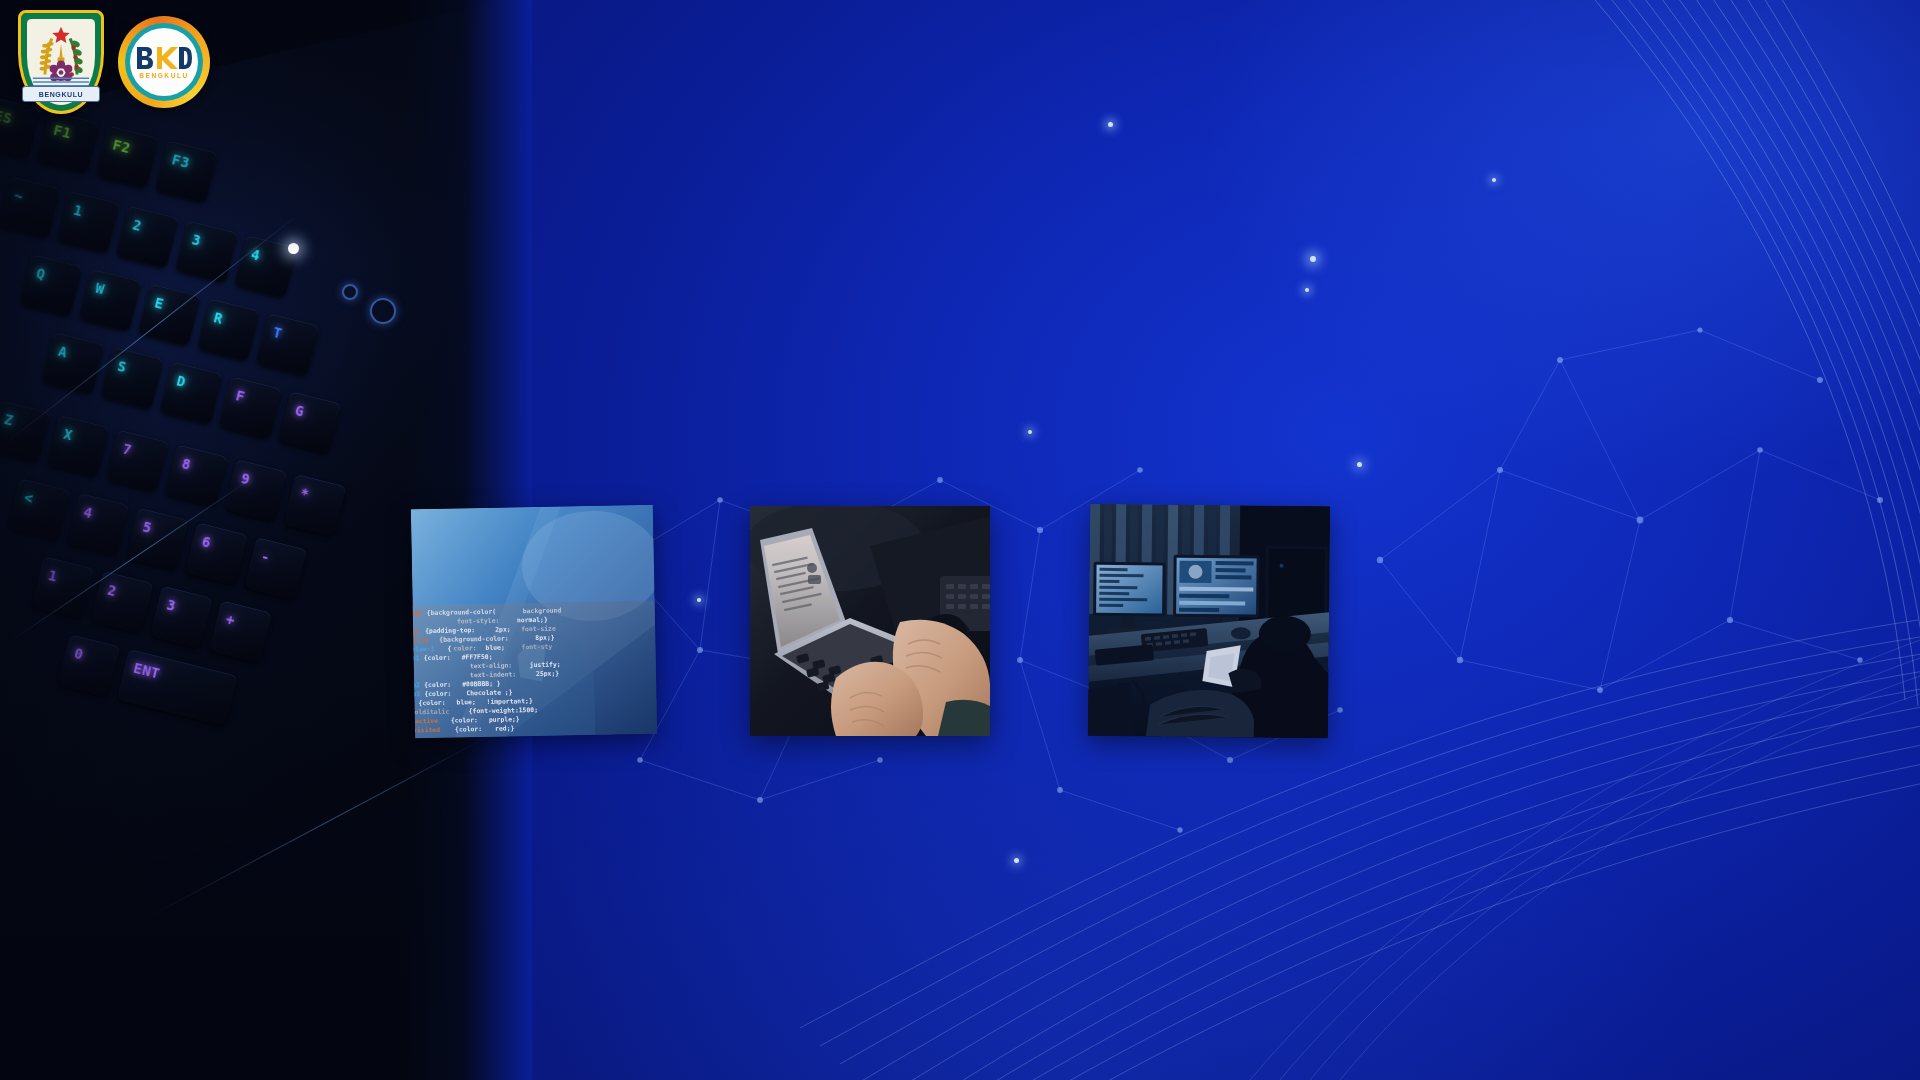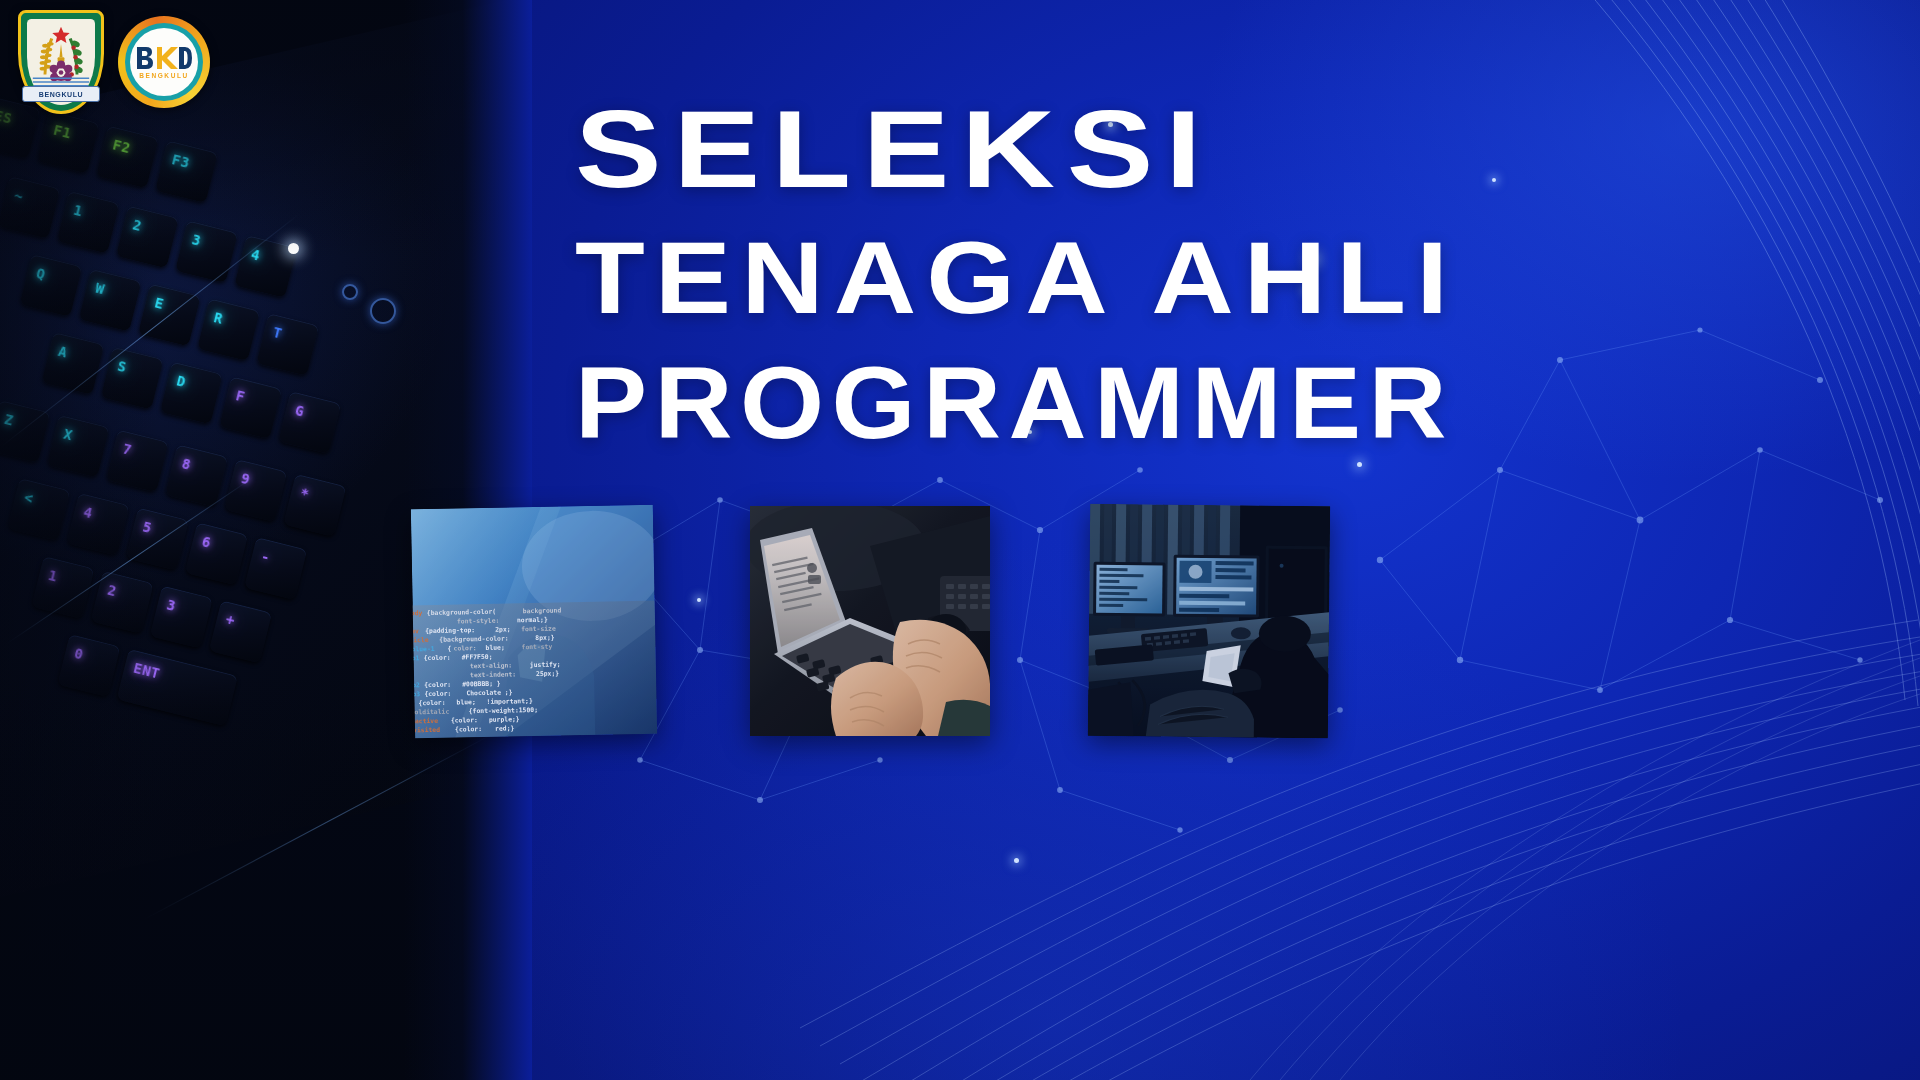--- a/index.html
+++ b/index.html
@@ -512,25 +512,20 @@
 
           <path d="M44 2 H50 Q57 2 57 13 Q57 24 50 24 H44 Z
                    M49 6 V20 H50 Q52.6 20 52.6 13 Q52.6 6 50 6 Z" fill="#123a6b"></path>
         </svg>
         <span class="bkd-sub">BENGKULU</span>
       </div>
     </div>
 
   </div>
 
-  <div class="title">
-    <div class="tline l1">SELEKSI</div>
-    <div class="tline l2">TENAGA AHLI</div>
-    <div class="tline l3">PROGRAMMER</div>
-  </div>
 
   <div class="photos">
 
     <div class="photo ph1">
       <svg viewBox="0 0 242 229" preserveAspectRatio="none">
         <defs>
           <linearGradient id="p1bg" x1="0" y1="0" x2="1" y2="1">
             <stop offset="0%" stop-color="#5ea8d8"></stop>
             <stop offset="35%" stop-color="#3b7fc0"></stop>
             <stop offset="70%" stop-color="#1d4f91"></stop>

